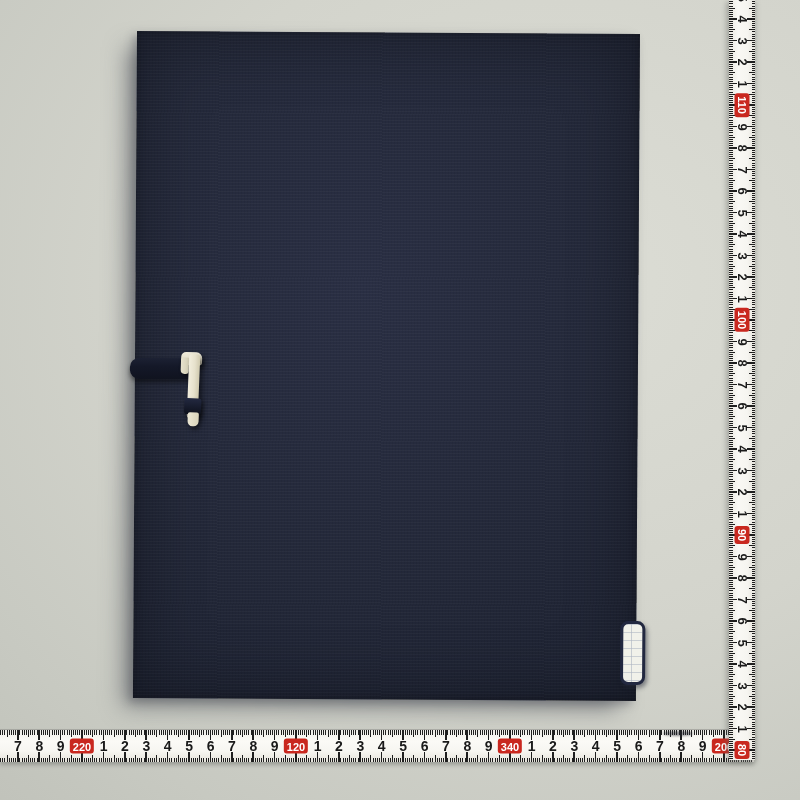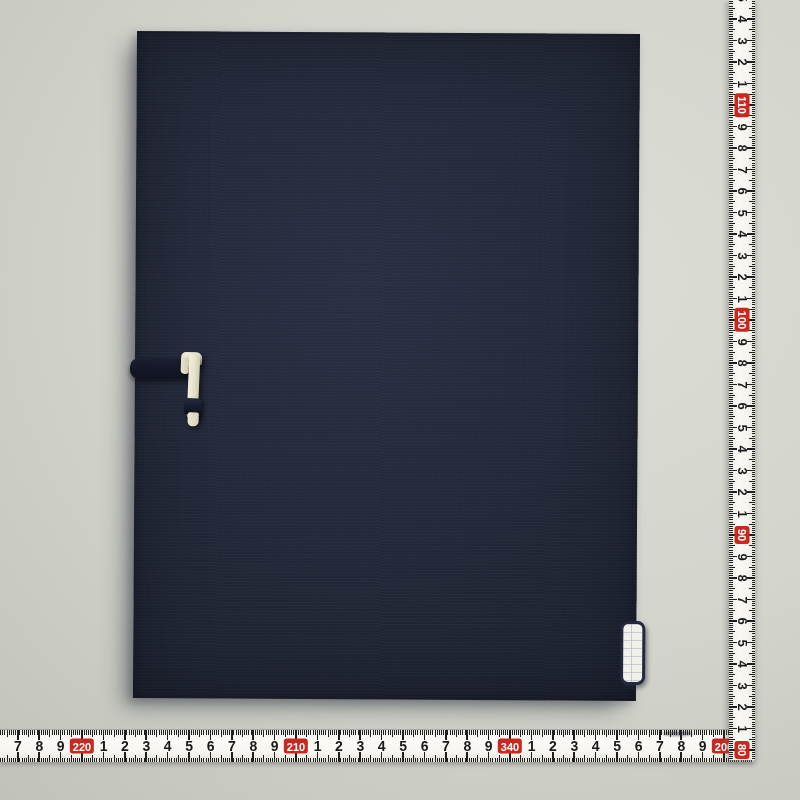--- a/index.html
+++ b/index.html
@@ -837,21 +837,21 @@
       <span class="num red" style="left: 82px; top: 16px;">220</span>
       <span class="num" style="left: 103.4px; top: 16px;">1</span>
       <span class="num" style="left: 124.8px; top: 16px;">2</span>
       <span class="num" style="left: 146.2px; top: 16px;">3</span>
       <span class="num" style="left: 167.6px; top: 16px;">4</span>
       <span class="num" style="left: 189px; top: 16px;">5</span>
       <span class="num" style="left: 210.4px; top: 16px;">6</span>
       <span class="num" style="left: 231.8px; top: 16px;">7</span>
       <span class="num" style="left: 253.2px; top: 16px;">8</span>
       <span class="num" style="left: 274.6px; top: 16px;">9</span>
-      <span class="num red" style="left: 296px; top: 16px;">210</span>
+      <span class="num red" style="left: 296px; top: 16px;">120</span>
       <span class="num" style="left: 317.4px; top: 16px;">1</span>
       <span class="num" style="left: 338.8px; top: 16px;">2</span>
       <span class="num" style="left: 360.2px; top: 16px;">3</span>
       <span class="num" style="left: 381.6px; top: 16px;">4</span>
       <span class="num" style="left: 403px; top: 16px;">5</span>
       <span class="num" style="left: 424.4px; top: 16px;">6</span>
       <span class="num" style="left: 445.8px; top: 16px;">7</span>
       <span class="num" style="left: 467.2px; top: 16px;">8</span>
       <span class="num" style="left: 488.6px; top: 16px;">9</span>
       <span class="num red" style="left: 510px; top: 16px;">340</span>

